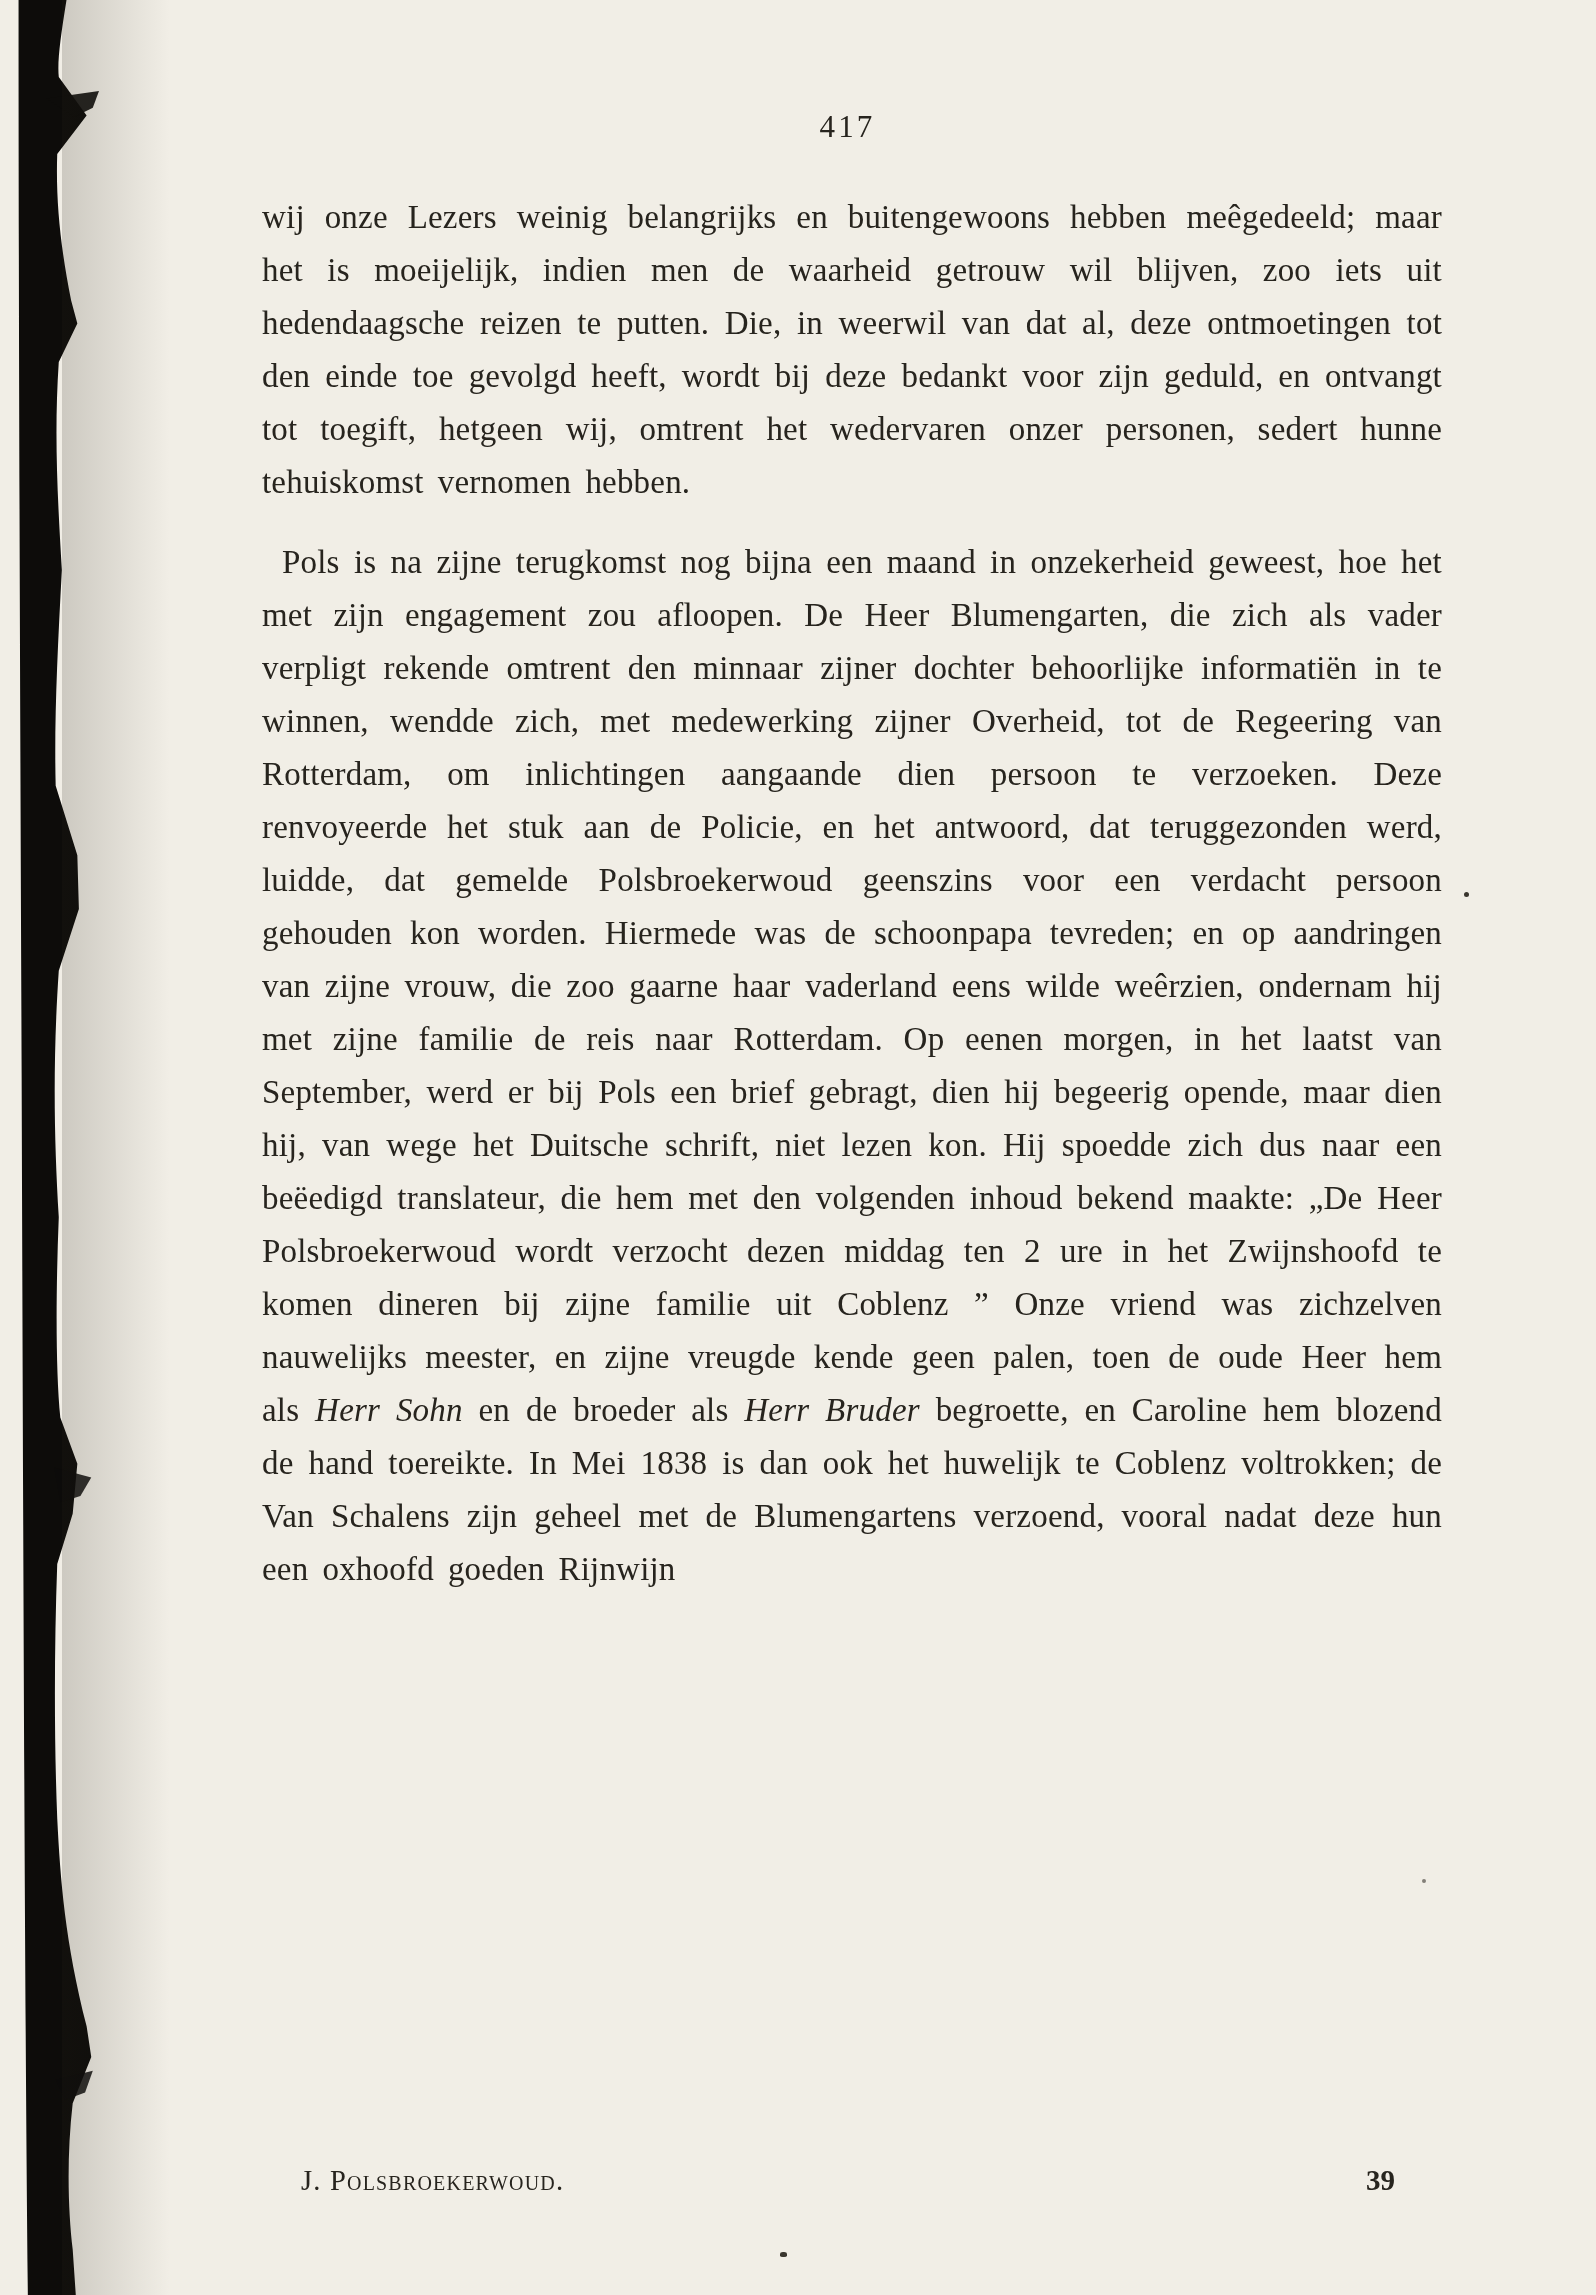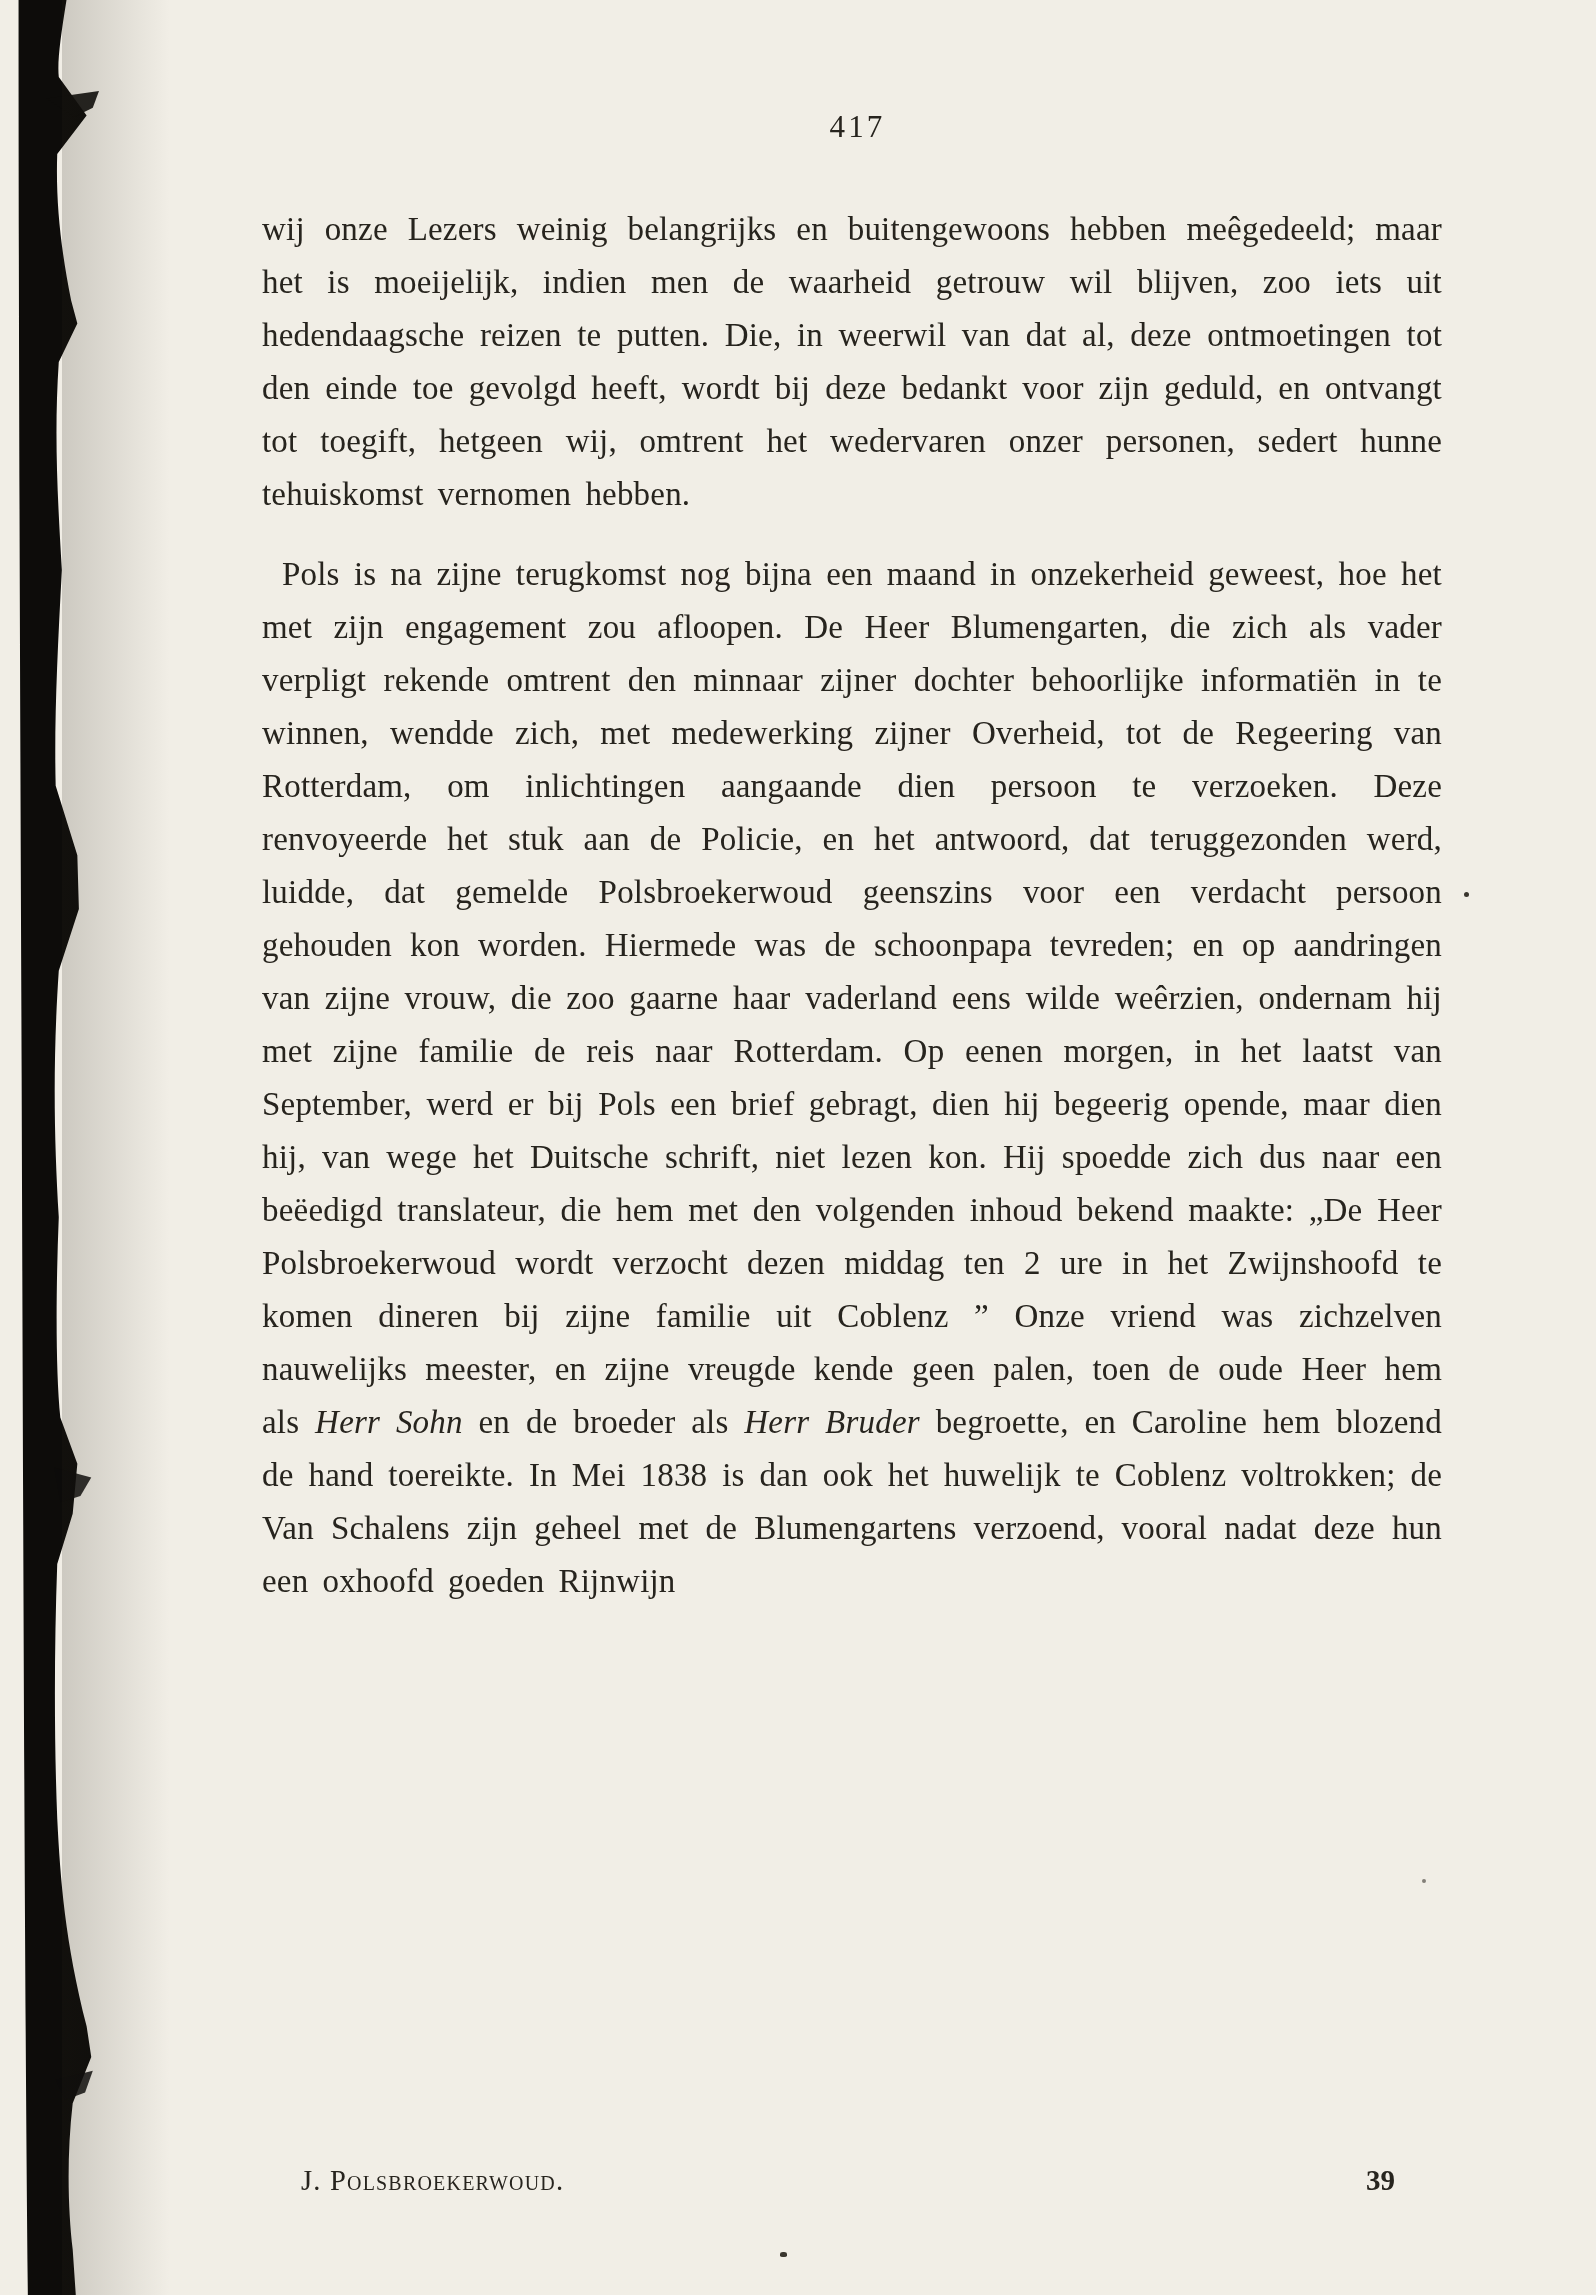--- a/index.html
+++ b/index.html
@@ -42,32 +42,32 @@
     background: #3a362e;
     border-radius: 50%;
     pointer-events: none;
   }
   .speck.s1 { left: 1464px; top: 892px; width: 5.4px; height: 5.4px; }
   .speck.s2 { left: 780px; top: 2252px; width: 7px; height: 4.6px; border-radius: 40%; }
   .speck.s3 { left: 1422px; top: 1879px; width: 3.9px; height: 3.9px; opacity: .6; }
 
   .page-number {
     position: absolute;
-    left: 268px;
+    left: 258px;
     width: 1179px;
     top: 109px;
     text-align: center;
     font-size: 31px;
     letter-spacing: 3.1px;
   }
 
   .textblock {
     position: absolute;
     left: 262px;
-    top: 203px;
+    top: 191px;
     width: 1180px;
     font-size: 33px;
     line-height: 53px;
     text-align: justify;
     word-spacing: 0.17em;
     letter-spacing: 0.2px;
   }
   .textblock p { margin: 0; }
   .textblock p.indent { text-indent: 20px; margin-top: 27px; }
   .textblock em { font-style: italic; }

